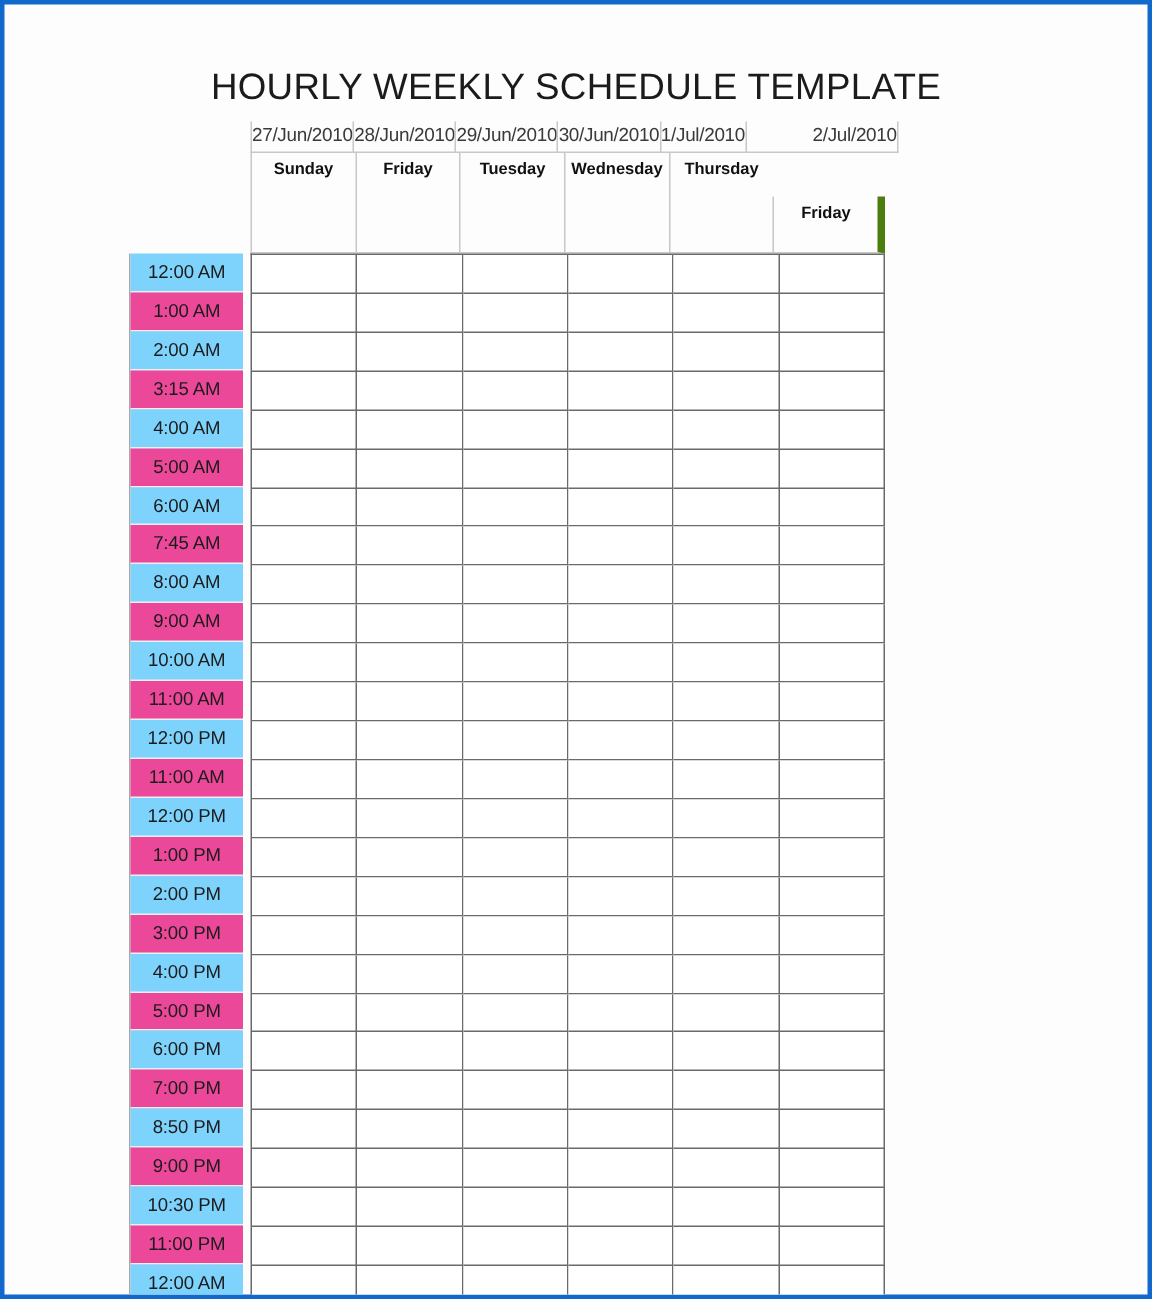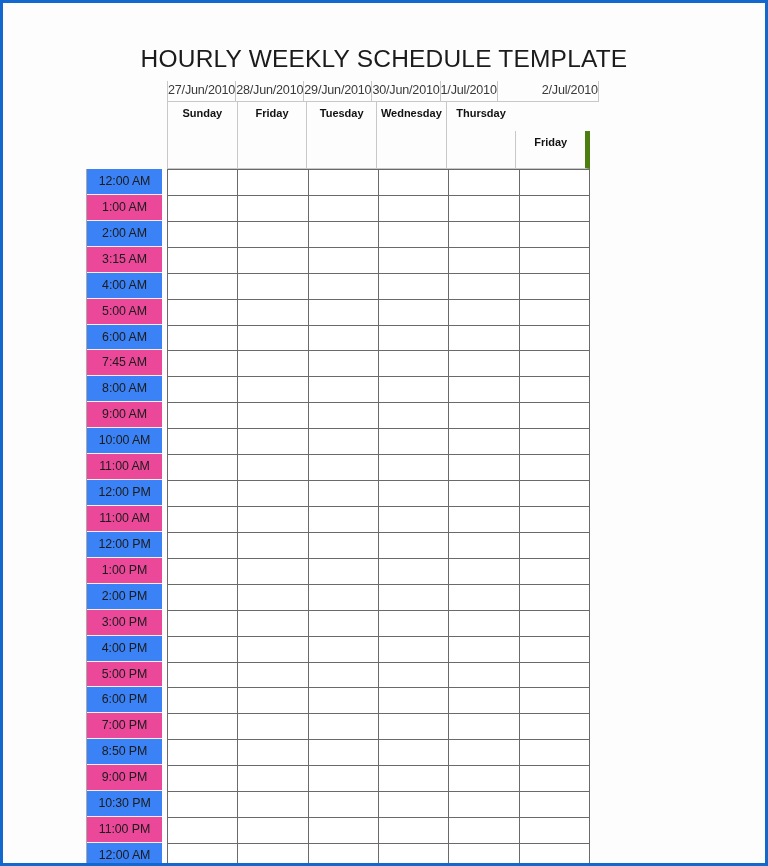--- a/index.html
+++ b/index.html
@@ -113,21 +113,21 @@
     flex: 0 0 76px;
     border-left: 1px solid #a9a9a9;
   }
   .time-cell {
     height: 25.93px;
     line-height: 25.93px;
     text-align: center;
     font-size: 12.4px;
     color: #1b1b1b;
     border-bottom: 1px solid #eceff3;
-    background: #3b82f6;
+    background: #7dd3fc;
     white-space: nowrap;
     letter-spacing: -0.1px;
   }
   .time-cell.alt { background: #ec4899; }
   .time-cell:last-child { border-bottom: none; }
 
   #grid {
     flex: 1 1 auto;
     border-top: 1.5px solid #6a6a6a;
     border-left: 1.5px solid #6a6a6a;

